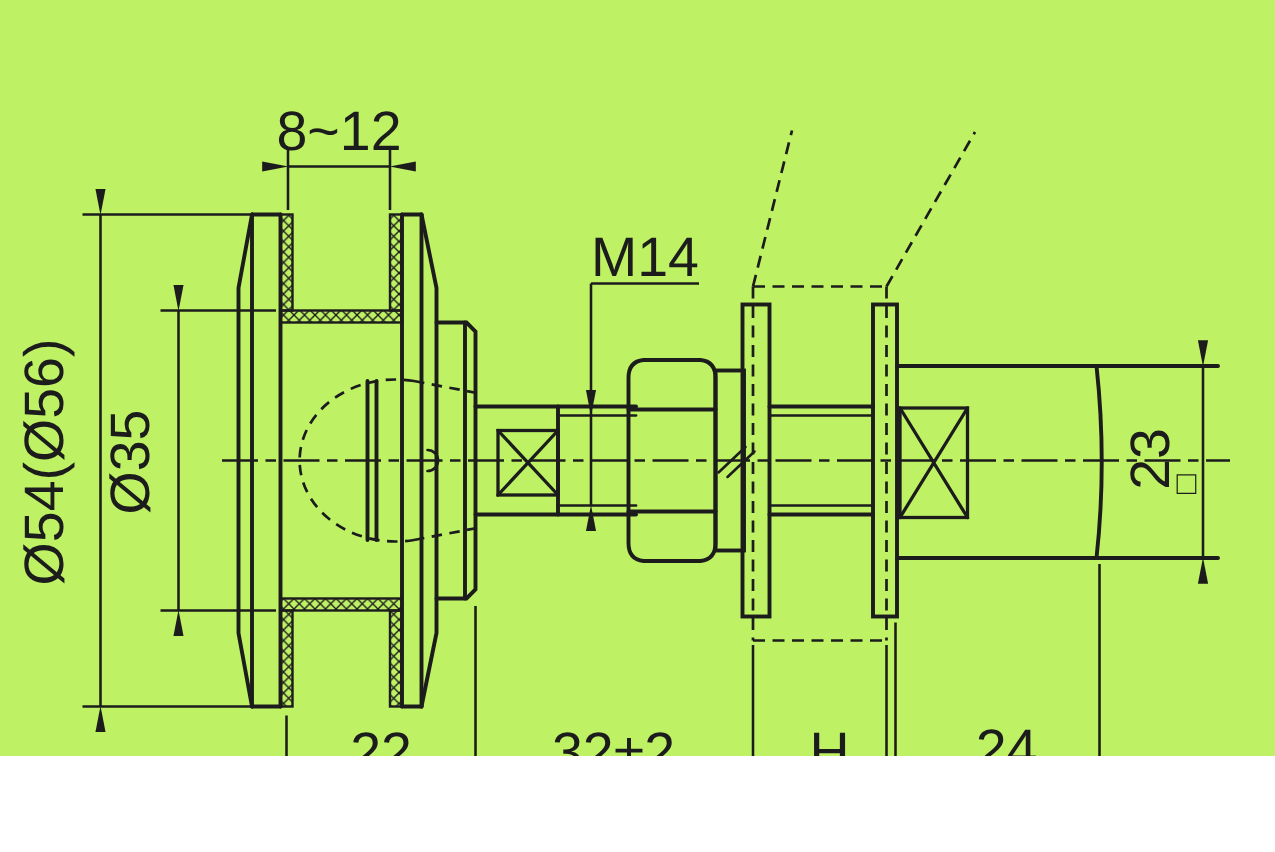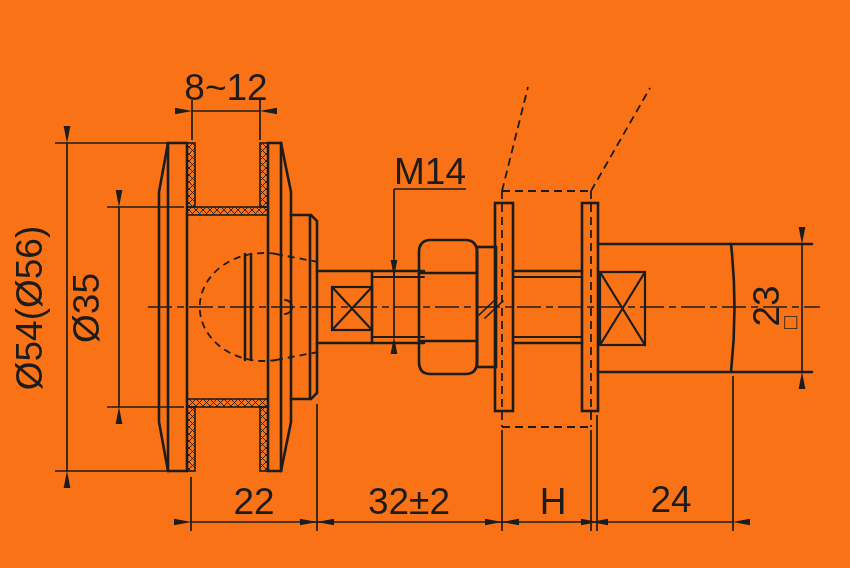--- a/index.html
+++ b/index.html
@@ -1,19 +1,19 @@
 <!DOCTYPE html>
 <html><head>
 <meta charset="utf-8">
 <style>
   html,body{margin:0;padding:0;background:#ffffff;}
   .canvas{
     position:relative;
-    width:850px;height:568px;
-    background:#f97316;
+    width:850px;height:504px;
+    background:#bef264;
     overflow:hidden;
     font-family:"Liberation Sans","DejaVu Sans",sans-serif;
     text-decoration:underline;
   }
   svg{display:block;}
   text{
     font-family:"Liberation Sans","DejaVu Sans",sans-serif;
     fill:#1c1c1c;
   }
   .dimtxt{font-size:37px;}

